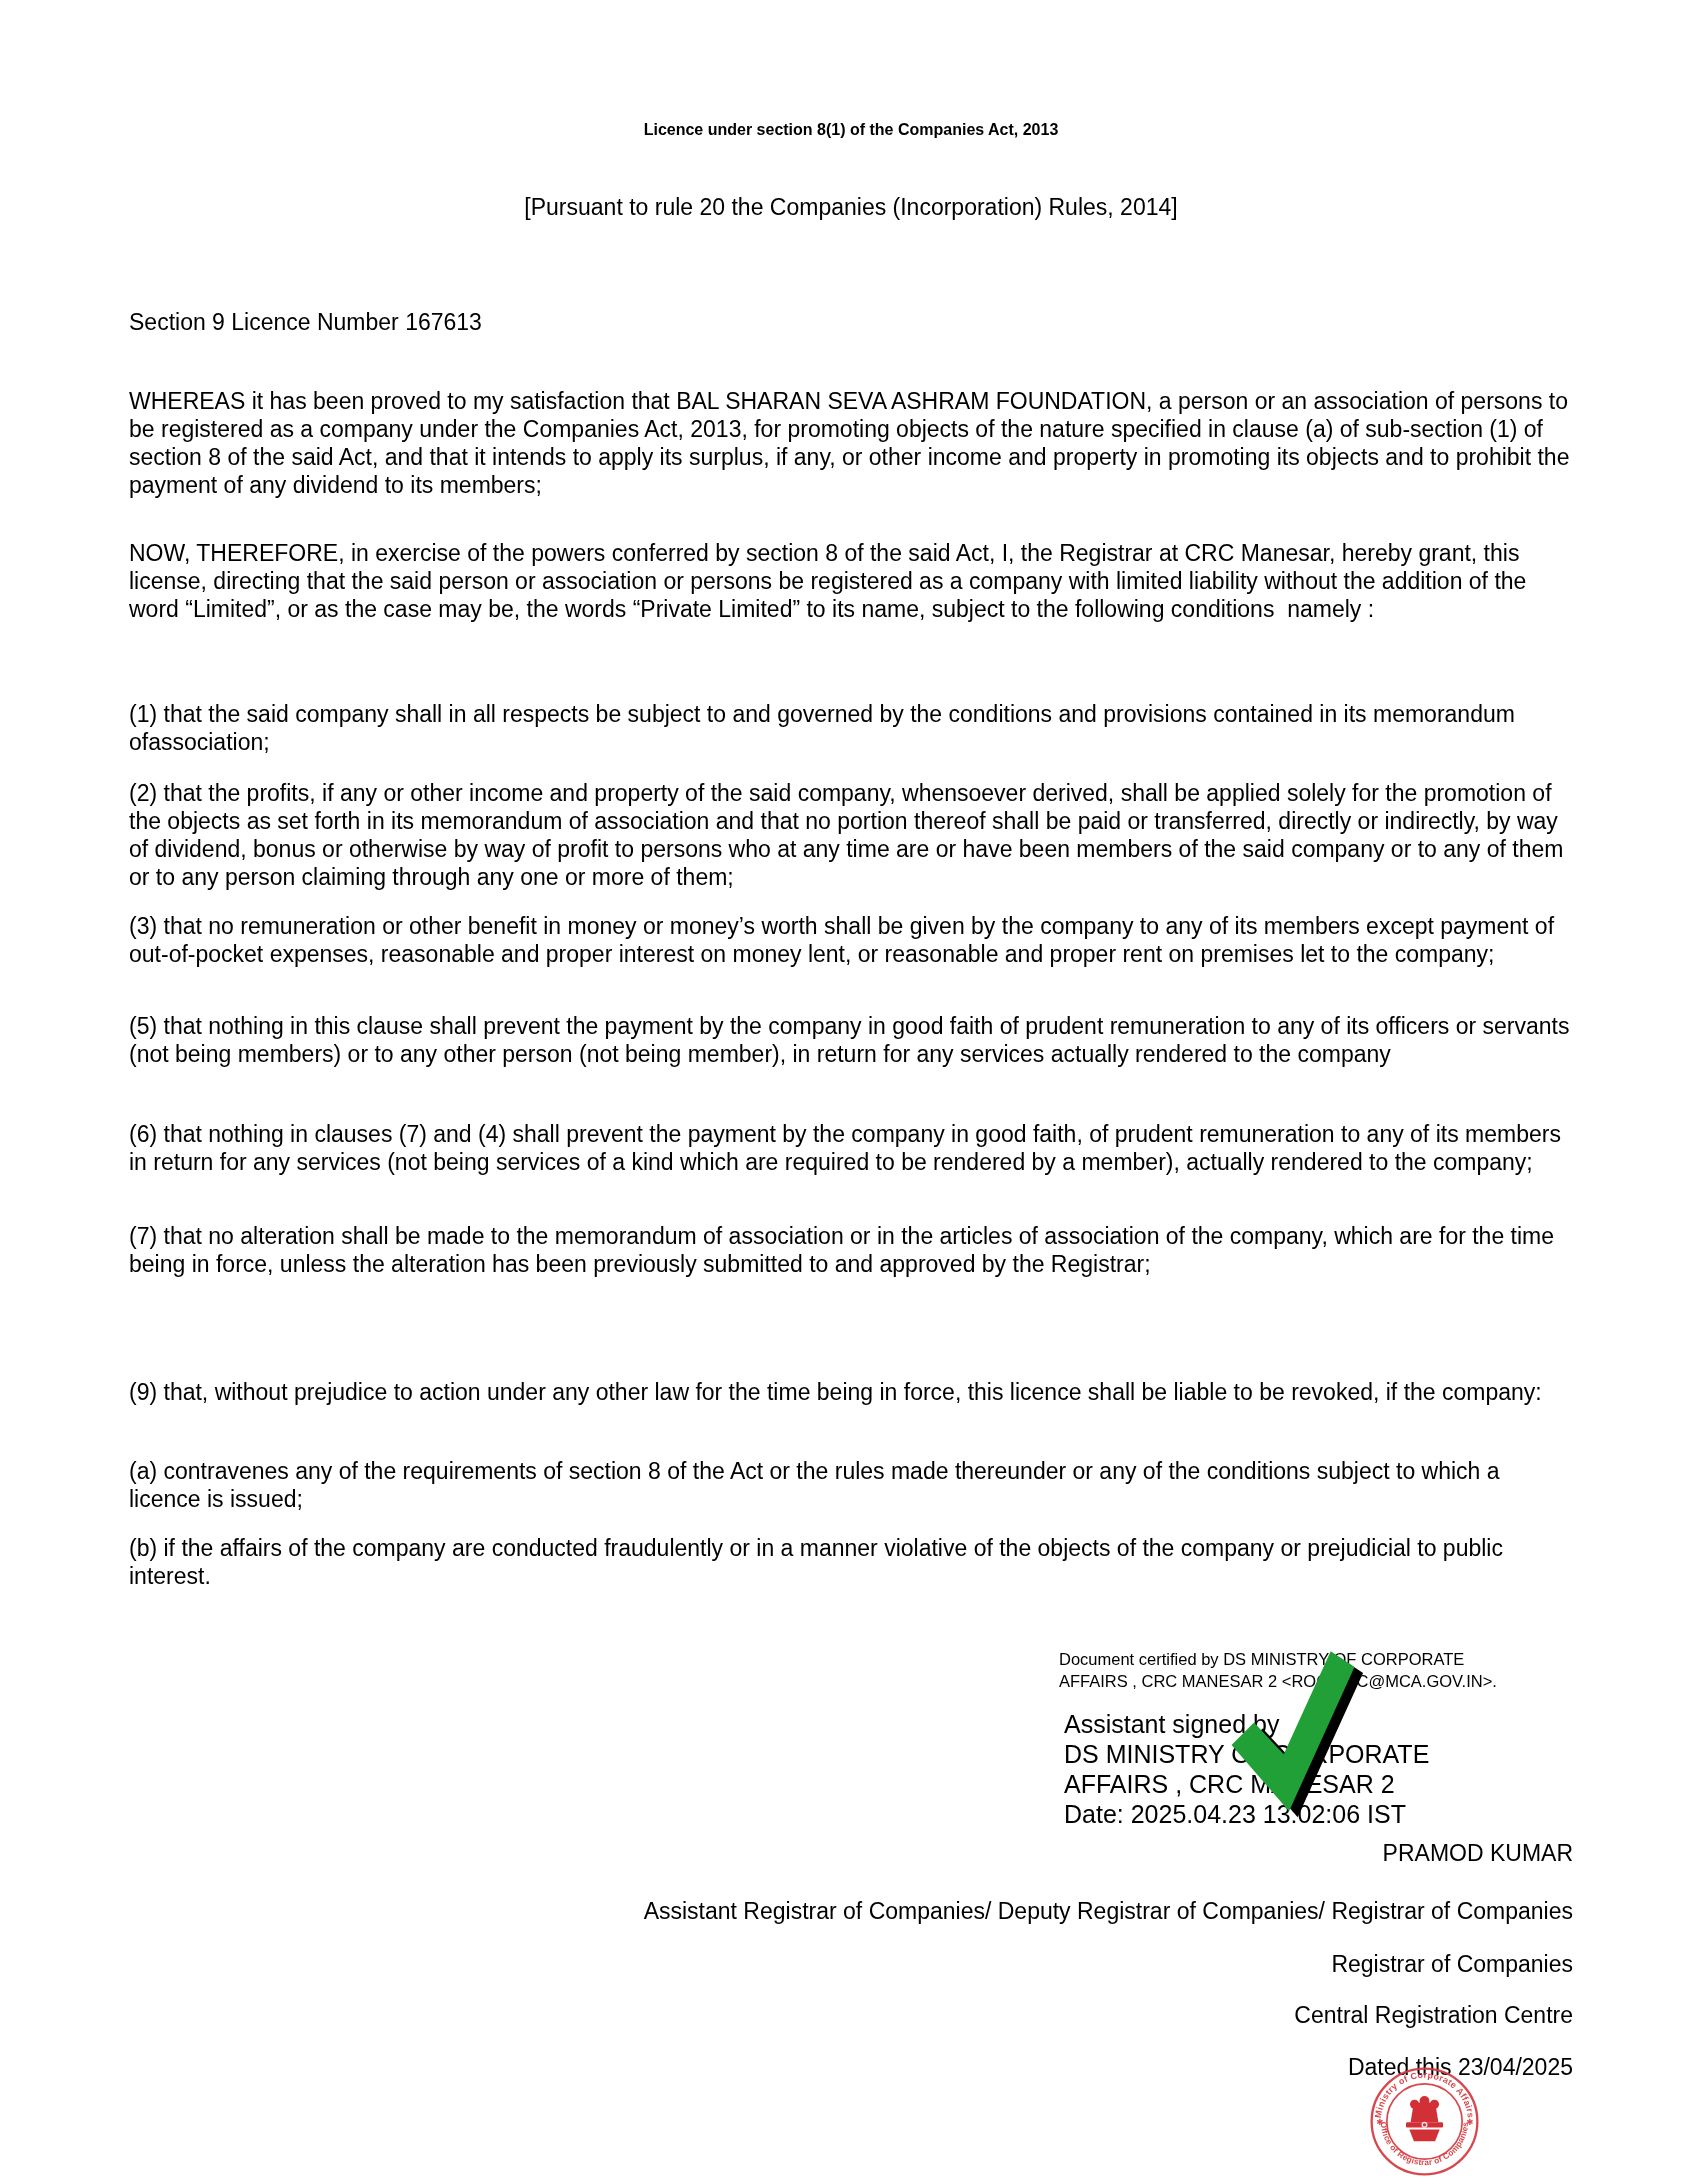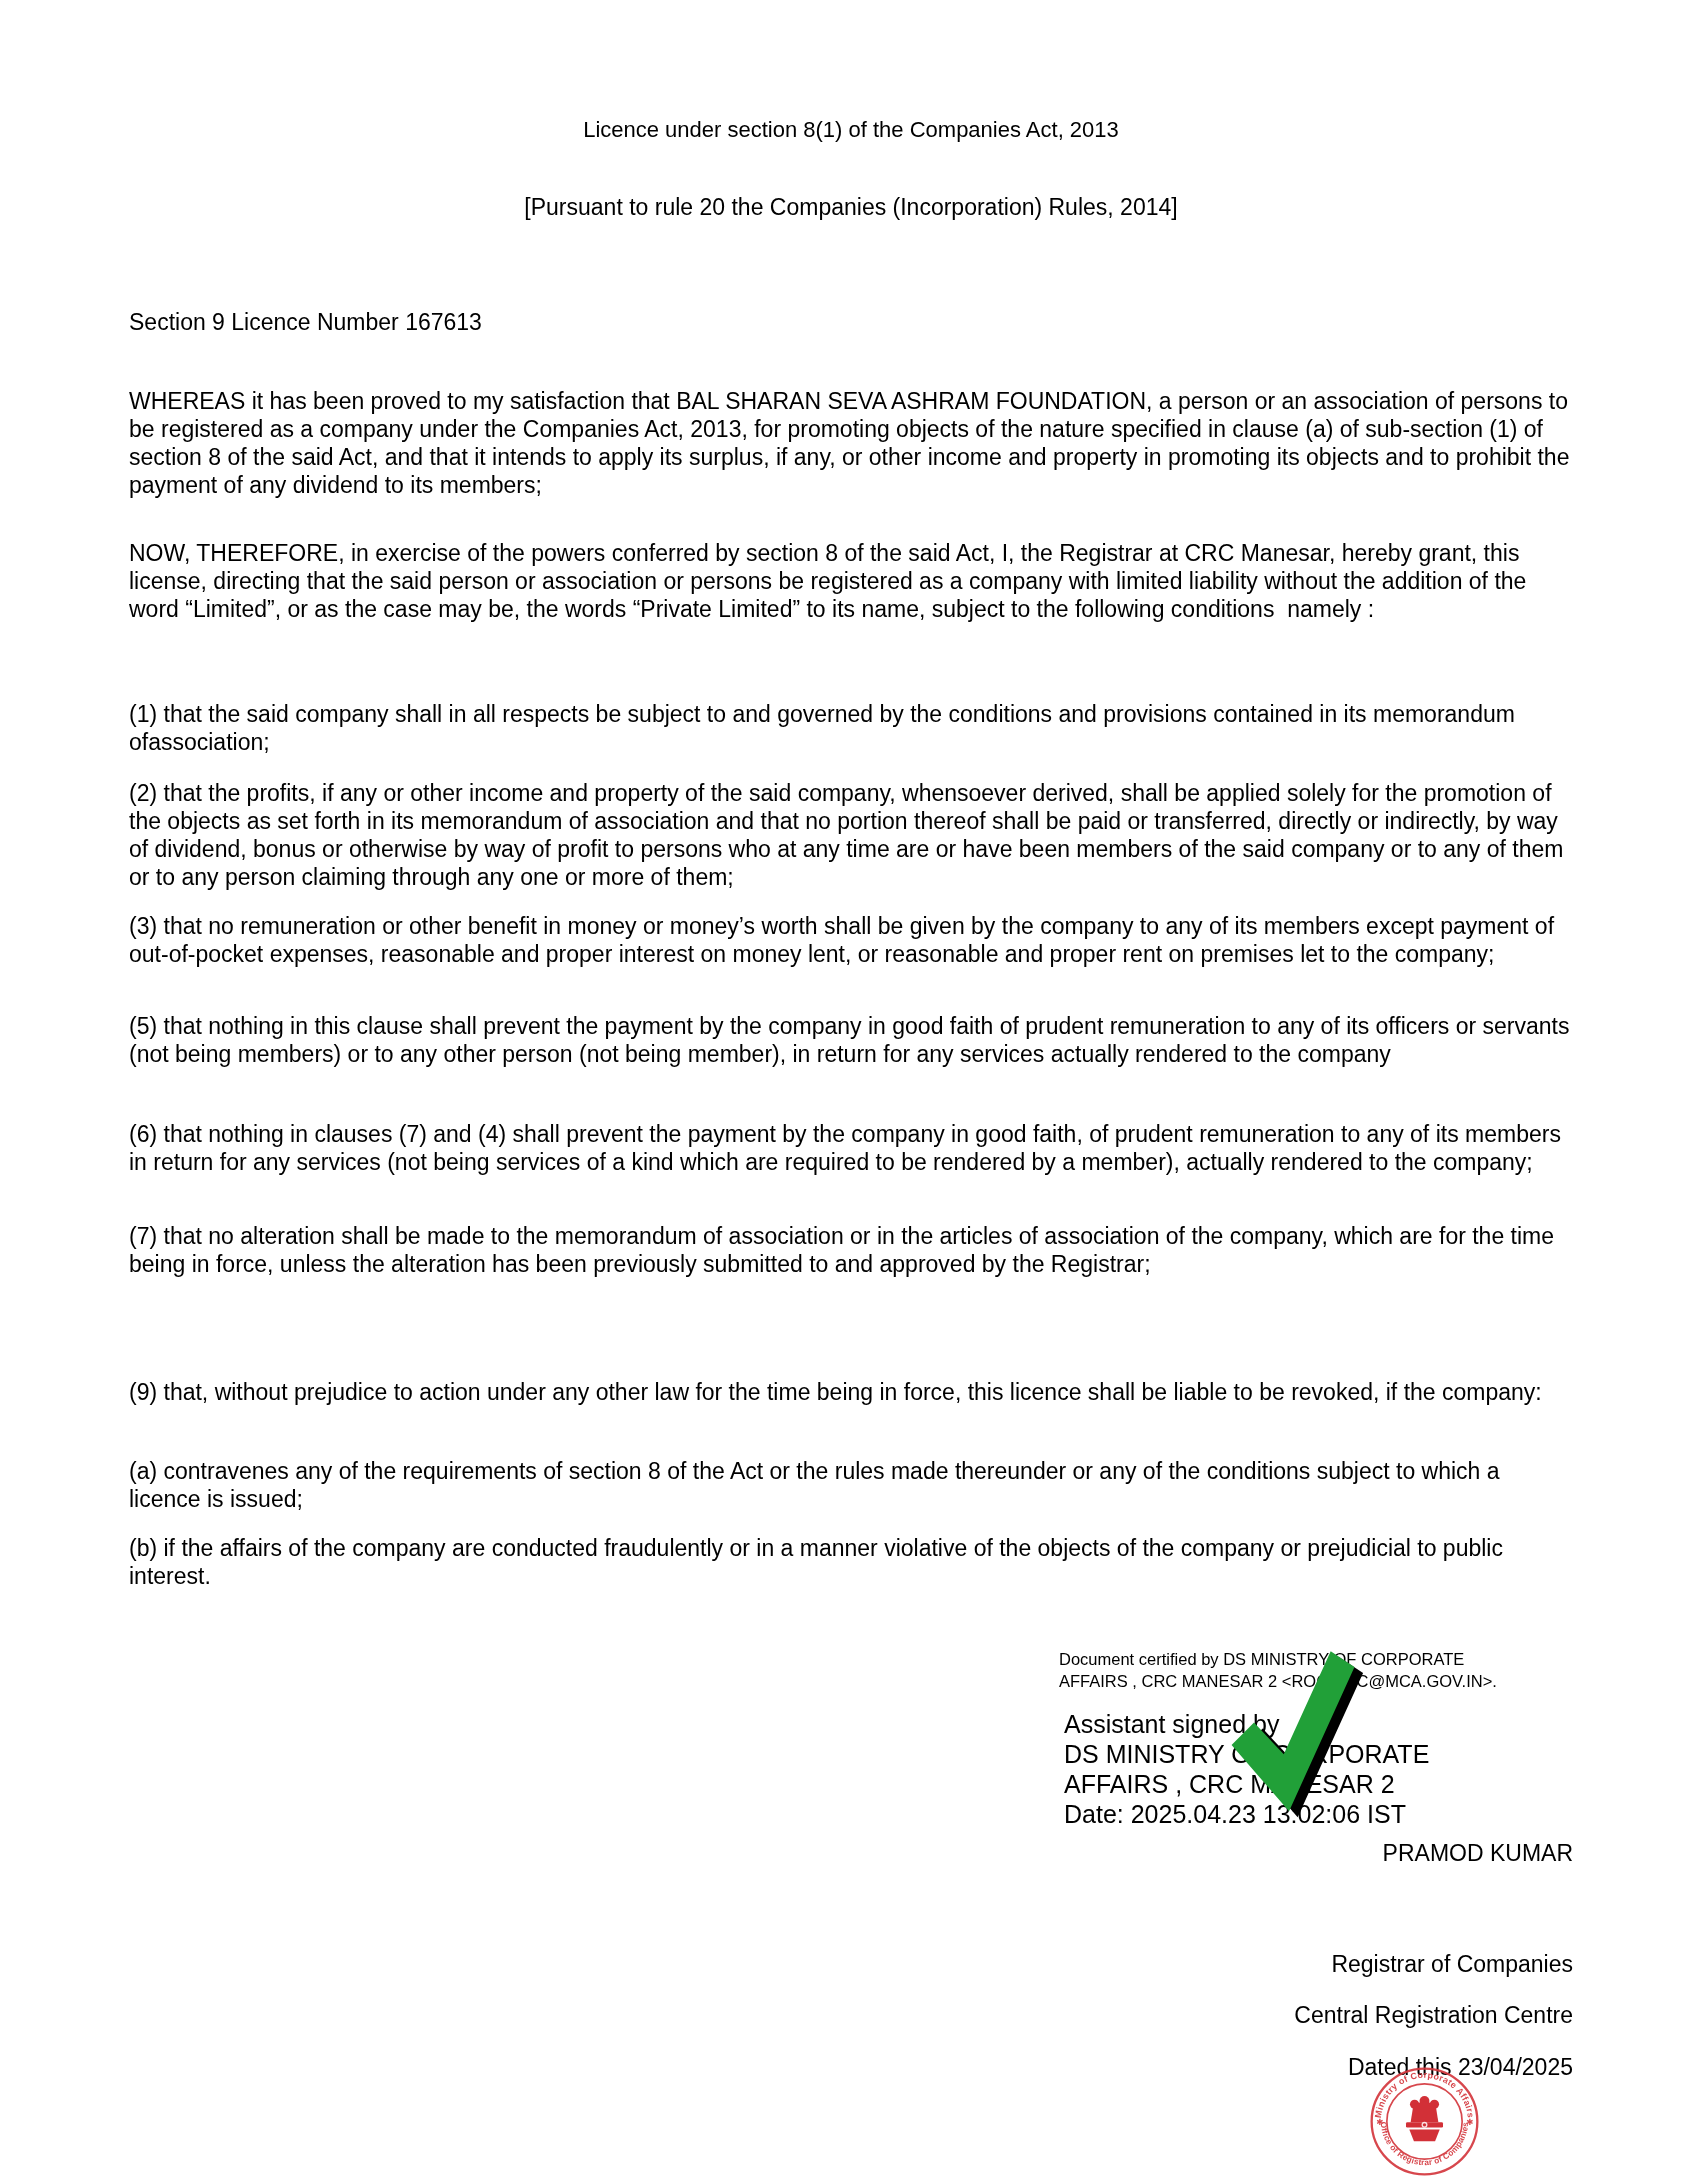--- a/index.html
+++ b/index.html
@@ -13,21 +13,21 @@
   }
   .t{
     position:absolute;
     left:129px;
     width:1444px;
     font-size:23px;
     line-height:28px;
     white-space:pre-wrap;
   }
   .center{text-align:center;}
-  .title{font-weight:normal;font-size:22px;}
+  .title{font-weight:bold;font-size:16px;}
   .r{
     position:absolute;
     right:114px;
     text-align:left;
     font-size:23px;
     line-height:28px;
     white-space:nowrap;
   }
   .cert{
     position:absolute;
@@ -90,20 +90,21 @@
     <div>AFFAIRS , CRC MANESAR 2</div>
     <div>Date: 2025.04.23 13:02:06 IST</div>
   </div>
 
   <svg class="checkmark" viewBox="0 0 230 270">
     <polygon points="16,148 50,114 95,162 166,6 202,30 103,248" fill="#000000" transform="translate(13,9)"></polygon>
     <polygon points="16,148 50,114 95,162 166,6 202,30 103,248" fill="#21A038"></polygon>
   </svg>
 
   <div class="r" style="top:1839px">PRAMOD KUMAR</div>
+  <div class="r" style="top:1897px">Assistant Registrar of Companies/ Deputy Registrar of Companies/ Registrar of Companies</div>
   <div class="r" style="top:1950px">Registrar of Companies</div>
   <div class="r" style="top:2001px">Central Registration Centre</div>
   <div class="r" style="top:2053px">Dated this 23/04/2025</div>
 
   <svg class="seal" viewBox="-84 -84 168 168">
     <circle r="80" fill="none" stroke-width="3.5" stroke="#d4383e"></circle>
     <circle r="57" fill="none" stroke-width="2.5" stroke="#d4383e"></circle>
     <defs>
       <path id="sealArcTop" d="M -66,0 A 66,66 0 0 1 66,0"></path>
       <path id="sealArcBottom" d="M -66,0 A 66,66 0 0 0 66,0"></path>

